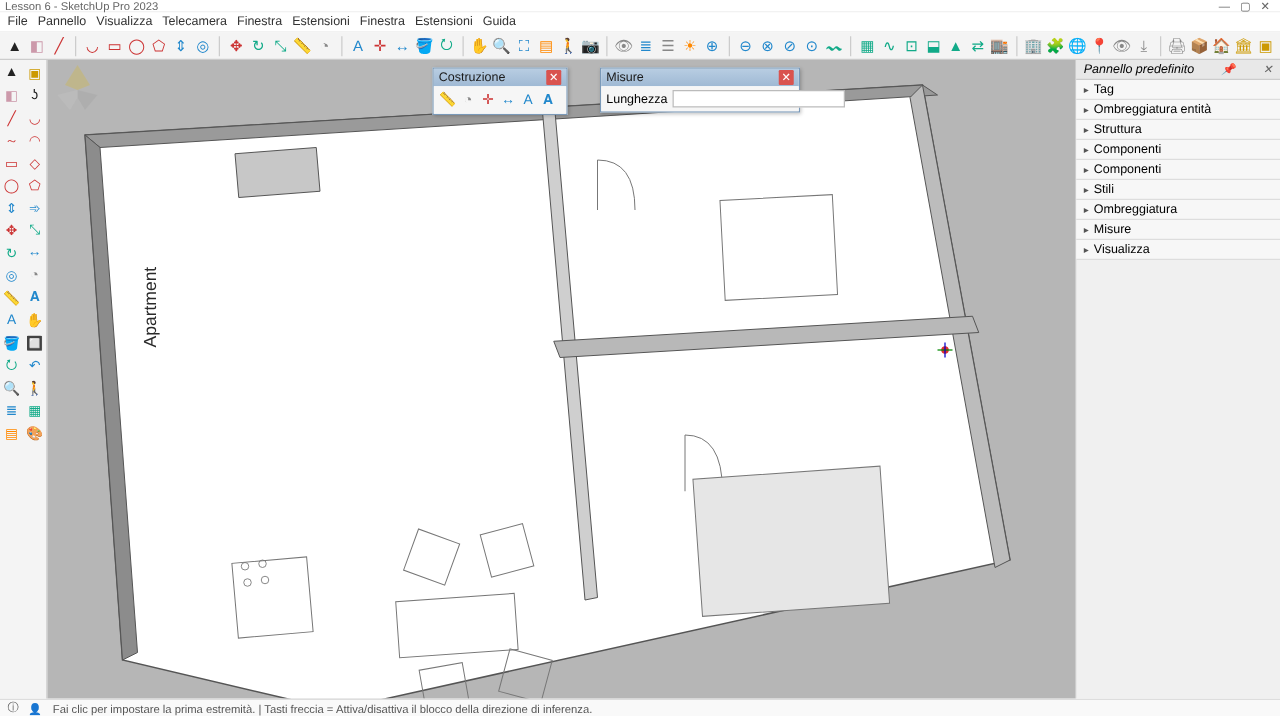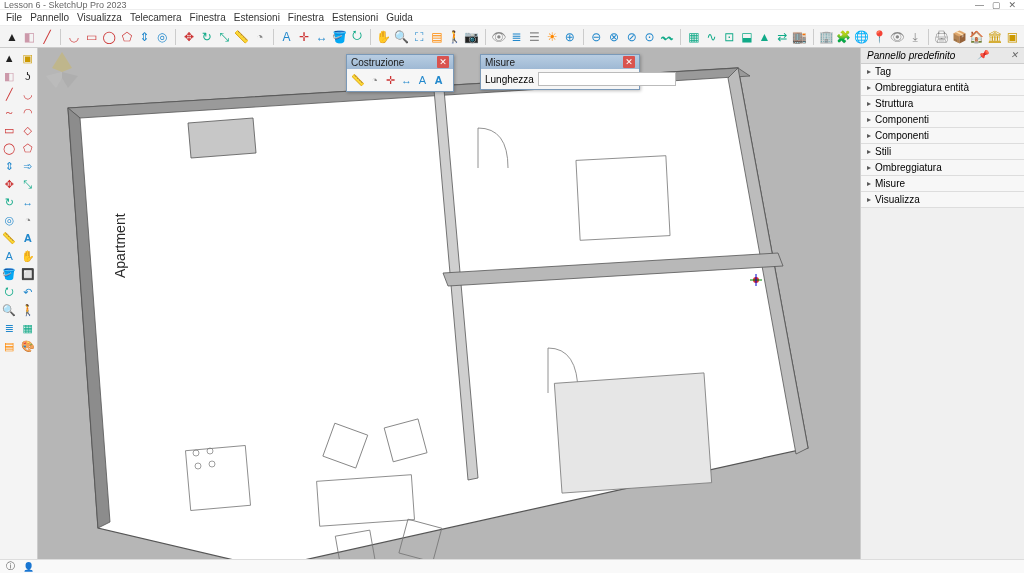--- a/index.html
+++ b/index.html
@@ -274,13 +274,14 @@
           <span class="arrow">▸</span>
           <span>Visualizza</span>
         </div>
       </div>
   </div>
 </div>
 
 <div class="statusbar">
   <span>ⓘ</span>
   <span>👤</span>
+  <span>Fai clic per impostare la prima estremità. | Tasti freccia = Attiva/disattiva il blocco della direzione di inferenza.</span>
 </div>
 
 </body></html>

